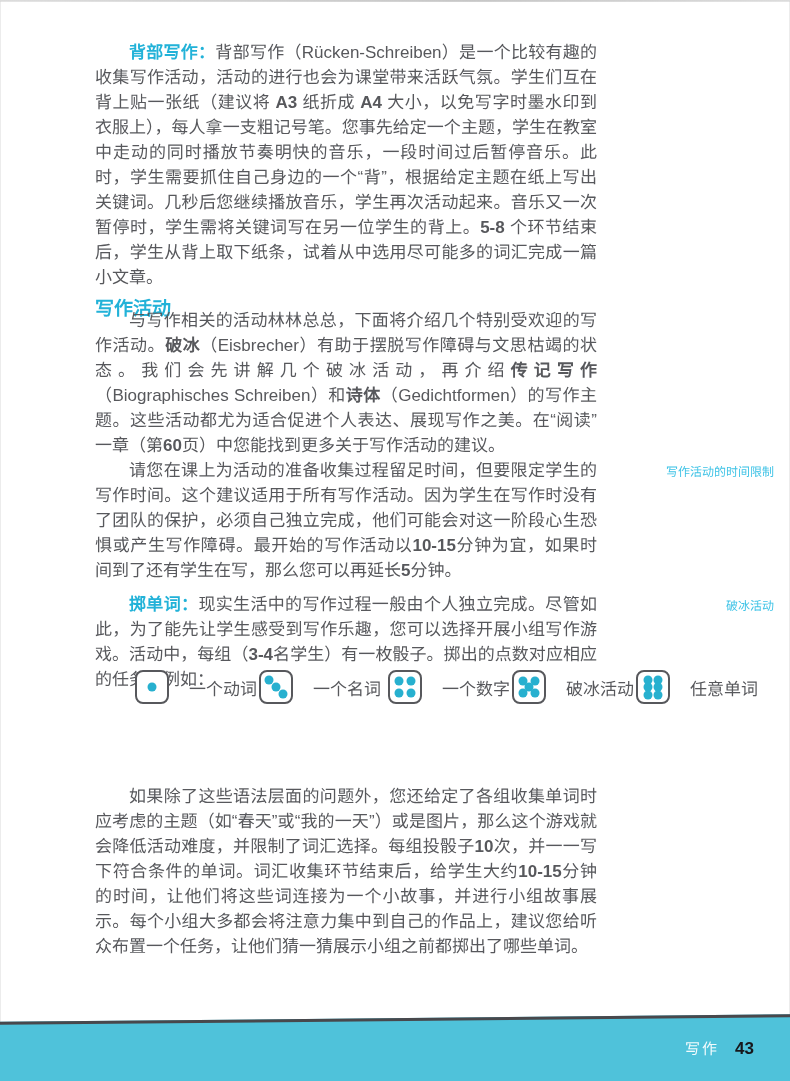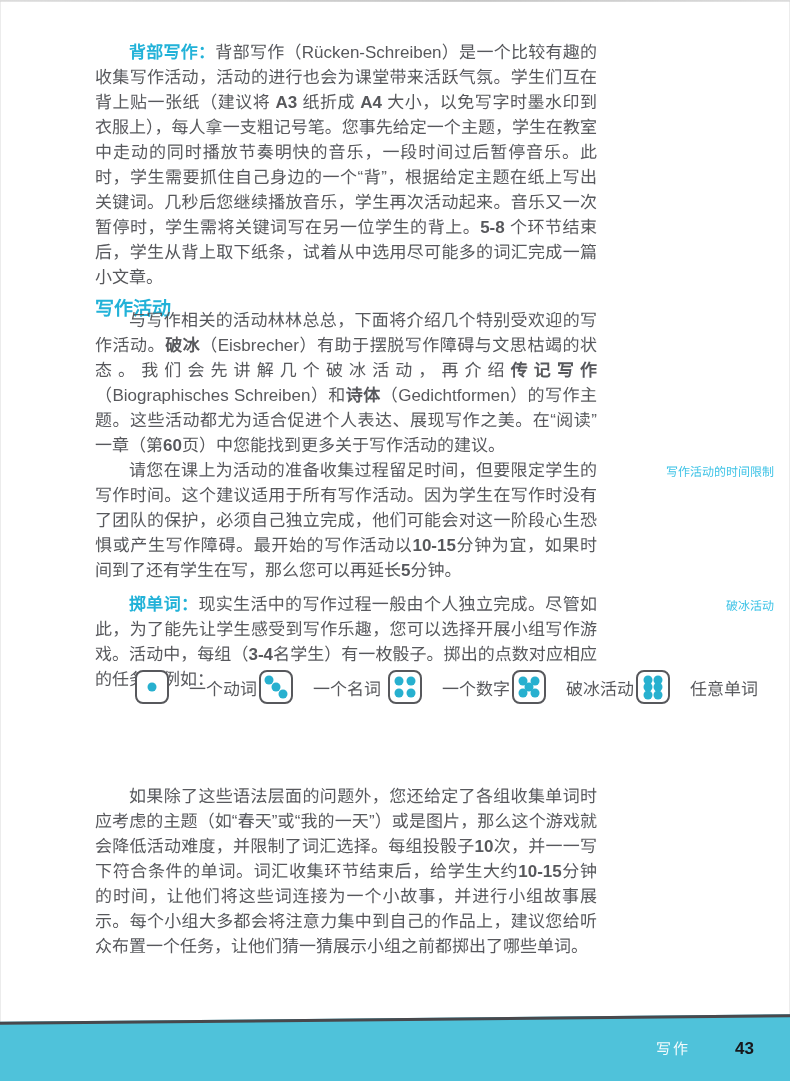--- a/index.html
+++ b/index.html
@@ -80,21 +80,21 @@
     transform-origin:top left;
   }
   .footer-text{
     position:absolute;top:1037px;right:36px;
     display:flex;align-items:baseline;gap:16px;z-index:2;
   }
   .footer-section{
     color:#f3fbfd;font-size:15px;letter-spacing:2px;
   }
   .footer-page{
-    color:#17171b;font-size:17px;font-weight:700;margin-left:29px;
+    color:#17171b;font-size:17px;font-weight:700;
   }
 </style>
 </head>
 <body>
 
 <div class="page">
 
   <div class="para p1"><span class="seg-c">背部写作：</span><span>背部写作（Rücken-Schreiben）是一个比较有趣的收集写作活动，活动的进行也会为课堂带来活跃气氛。学生们互在背上贴一张纸（建议将 </span><span class="seg-b">A3</span><span> 纸折成 </span><span class="seg-b">A4</span><span> 大小，以免写字时墨水印到衣服上），每人拿一支粗记号笔。您事先给定一个主题，学生在教室中走动的同时播放节奏明快的音乐，一段时间过后暂停音乐。此时，学生需要抓住自己身边的一个“背”，根据给定主题在纸上写出关键词。几秒后您继续播放音乐，学生再次活动起来。音乐又一次暂停时，学生需将关键词写在另一位学生的背上。</span><span class="seg-b">5-8</span><span> 个环节结束后，学生从背上取下纸条，试着从中选用尽可能多的词汇完成一篇小文章。</span></div>
 
   <h2 class="heading">写作活动</h2>

